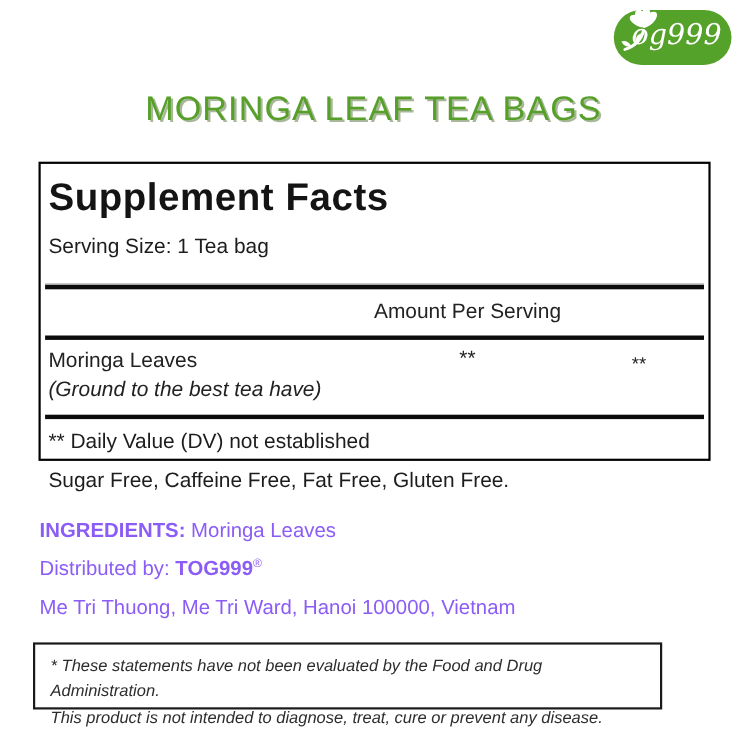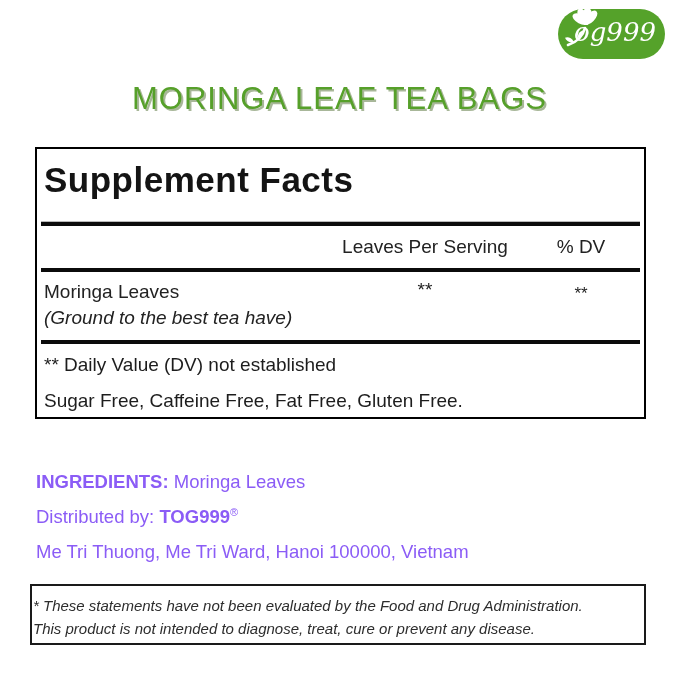--- a/index.html
+++ b/index.html
@@ -51,23 +51,23 @@
   .footnotes{padding:10px 7px 0;font-size:19px;color:#1d1d1d;}
   .footnotes .fn1{margin:0 0 14px 0;}
   .footnotes .fn2{margin:0;}
   
   .info{position:absolute;left:36px;top:471px;font-size:18.5px;color:#8b5cf6;font-weight:500;}
   .info-line{margin:0 0 13px 0;}
   .b{font-weight:700;}
   .reg{font-size:11px;vertical-align:super;line-height:0;}
   
   .disclaimer{
-    position:absolute;left:30px;top:584px;width:616px;height:61px;
+    position:absolute;left:30px;top:584px;width:572px;height:61px;
     border:2px solid #1a1a1a;box-sizing:border-box;
-    padding:8px 1px;font-size:15px;font-style:italic;color:#2d2d2d;
+    padding:8px 14px;font-size:15px;font-style:italic;color:#2d2d2d;
     line-height:1.55;
   }
 </style>
 </head>
 <body>
 
 <div class="logo">
   <svg class="logo-flower" viewBox="0 0 46 50" xmlns="http://www.w3.org/2000/svg">
     <g fill="#ffffff">
       <ellipse cx="24" cy="9" rx="4.6" ry="9" transform="rotate(-62 24 15)"></ellipse>
@@ -79,27 +79,27 @@
     <path d="M12 35 c-2.5 -4.5 -6.5 -5.5 -9 -4.2 c1.2 3.4 5 5.4 9 4.2 Z" fill="#ffffff"></path>
     <path d="M16 31 c4.5 -1.5 6 -4.5 5.2 -7.5 c-3.4 0.6 -5.8 3.6 -5.2 7.5 Z" fill="#ffffff"></path>
   </svg>
   <span class="logo-text">og999</span>
 </div>
 
 <div class="page-title">MORINGA LEAF TEA BAGS</div>
 
 <div class="panel">
   <div class="facts-heading">Supplement Facts</div>
+  <div class="serving">Serving Size: 1 Tea bag</div>
 
   <div class="rule rule-1"></div>
 
   <div class="grid thead">
     <span></span>
-    <span class="cell-center">Leaves Per Serving</span>
-    <span class="cell-center">% DV</span>
+    <span class="cell-center">Amount Per Serving</span>
   </div>
 
   <div class="rule"></div>
 
   <div class="grid trow">
     <span>
       <div class="ing-name">Moringa Leaves</div>
       <div class="ing-note">(Ground to the best tea have)</div>
     </span>
     <span class="cell-center">**</span>

